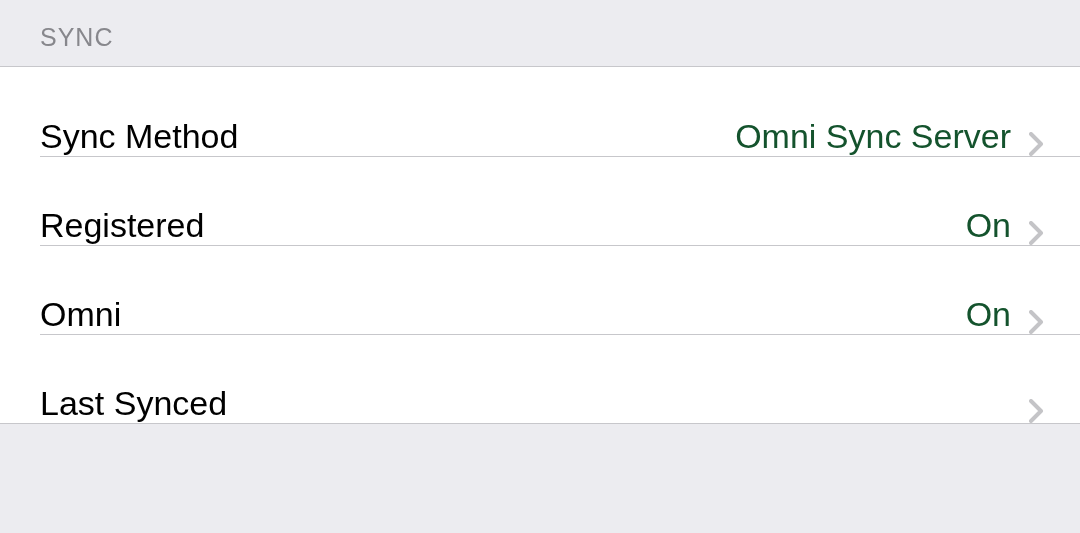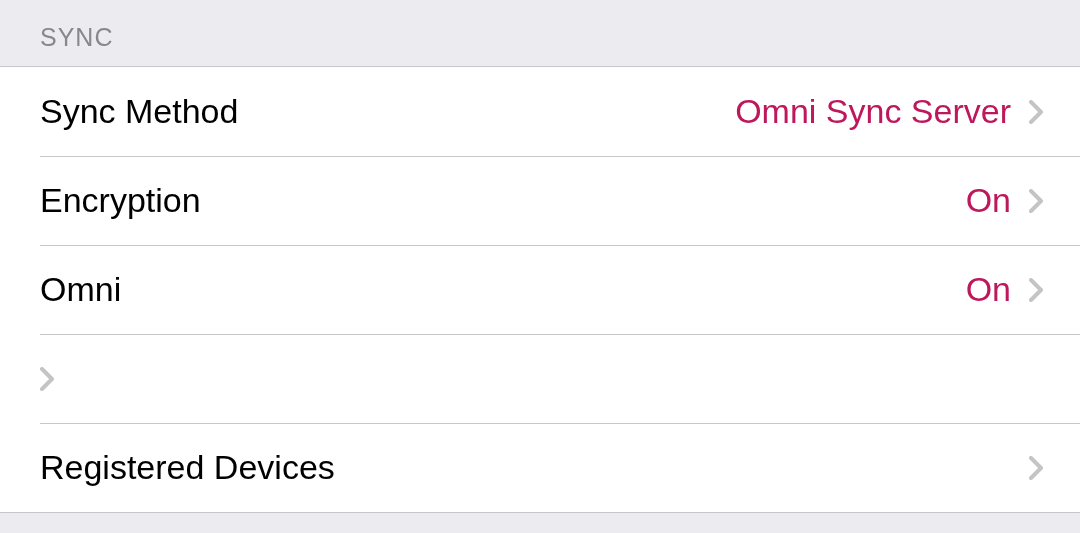--- a/index.html
+++ b/index.html
@@ -20,21 +20,21 @@
       letter-spacing: 1px;
       color: #87878C;
     }
     .list {
       background-color: #FFFFFF;
       border-top: 1px solid #C7C7CB;
       border-bottom: 1px solid #C7C7CB;
     }
     .row {
       display: flex;
-      align-items: center;
+      align-items: flex-end;
       height: 89px;
       padding-left: 40px;
       position: relative;
       user-select: none;
     }
     .row + .row::before {
       content: "";
       position: absolute;
       top: 0;
       left: 40px;
@@ -43,21 +43,21 @@
       background-color: #C7C7CB;
     }
     .row-label {
       font-size: 34px;
       color: #000000;
       flex: 1 1 auto;
       font-weight: 400;
     }
     .row-value {
       font-size: 34px;
-      color: #be185d;
+      color: #14532d;
       font-weight: 400;
       margin-right: 18px;
     }
     .chevron {
       margin-right: 36px;
       display: inline-flex;
       align-items: center;
     }
     .chevron svg {
       display: block;
@@ -76,50 +76,42 @@
     <span class="row-label">Sync Method</span>
     <span class="row-value">Omni Sync Server</span>
     <span class="chevron">
       <svg width="15" height="24" viewBox="0 0 15 24" fill="none">
           <path d="M2 2 L12 12 L2 22" stroke="#C4C4C7" stroke-width="4" stroke-linecap="round" stroke-linejoin="round"></path>
         </svg>
     </span>
   </div>
 
   <div class="row">
-    <span class="row-label">Encryption</span>
+    <span class="row-label">Registered</span>
     <span class="row-value">On</span>
     <span class="chevron">
       <svg width="15" height="24" viewBox="0 0 15 24" fill="none">
           <path d="M2 2 L12 12 L2 22" stroke="#C4C4C7" stroke-width="4" stroke-linecap="round" stroke-linejoin="round"></path>
         </svg>
     </span>
   </div>
 
   <div class="row">
     <span class="row-label">Omni</span>
     <span class="row-value">On</span>
     <span class="chevron">
       <svg width="15" height="24" viewBox="0 0 15 24" fill="none">
           <path d="M2 2 L12 12 L2 22" stroke="#C4C4C7" stroke-width="4" stroke-linecap="round" stroke-linejoin="round"></path>
         </svg>
     </span>
   </div>
 
   <div class="row">
+    <span class="row-label">Last Synced</span>
     <span class="chevron">
       <svg width="15" height="24" viewBox="0 0 15 24" fill="none">
           <path d="M2 2 L12 12 L2 22" stroke="#C4C4C7" stroke-width="4" stroke-linecap="round" stroke-linejoin="round"></path>
         </svg>
     </span>
   </div>
 
-  <div class="row">
-    <span class="row-label">Registered Devices</span>
-    <span class="row-value"></span>
-    <span class="chevron">
-      <svg width="15" height="24" viewBox="0 0 15 24" fill="none">
-          <path d="M2 2 L12 12 L2 22" stroke="#C4C4C7" stroke-width="4" stroke-linecap="round" stroke-linejoin="round"></path>
-        </svg>
-    </span>
-  </div>
 
 </div>
 
 </body></html>

